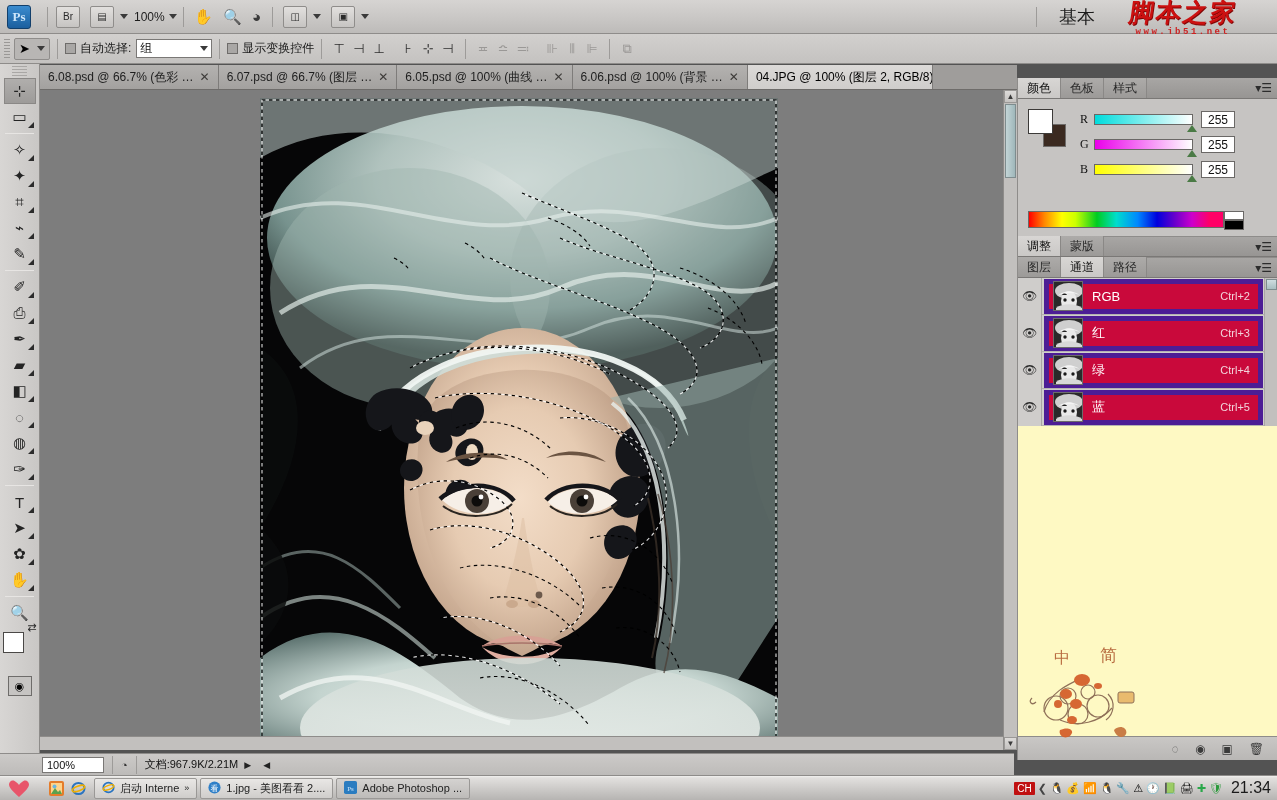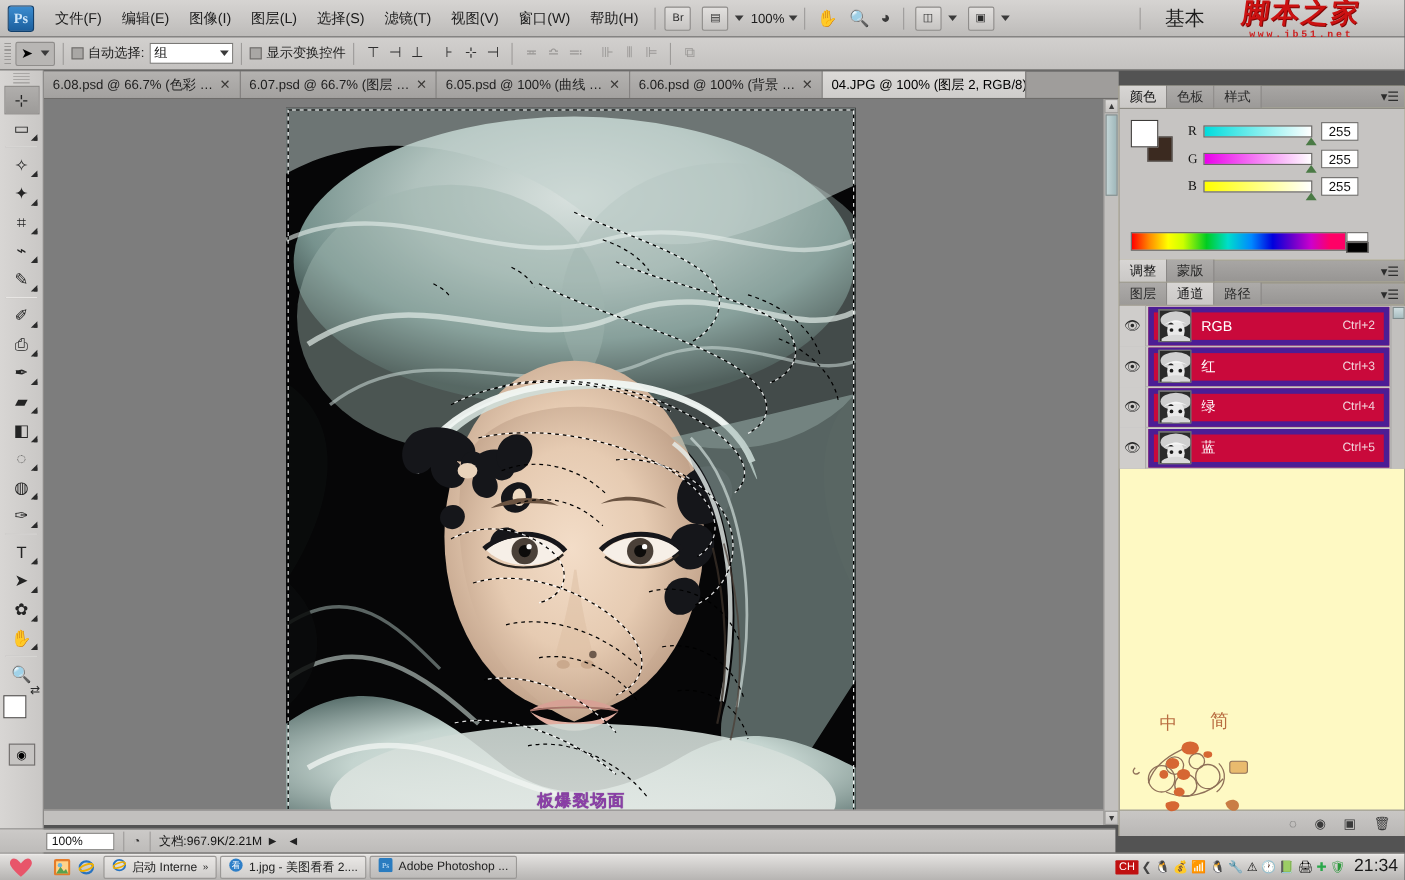--- a/index.html
+++ b/index.html
@@ -280,31 +280,20 @@
   .tray-ico { font-size:11px; }
   .tray-time { font-size:16px; color:#1a1a1a; margin-left:5px; }
 </style>
 </head>
 <body>
 
 <div class="app">
 
   <div class="menubar">
     <div class="ps-logo">Ps</div>
-    <div id="menu-items" style="display:flex;align-items:center;">
-        <div class="menu-item">文件(F)</div>
-        <div class="menu-item">编辑(E)</div>
-        <div class="menu-item">图像(I)</div>
-        <div class="menu-item">图层(L)</div>
-        <div class="menu-item">选择(S)</div>
-        <div class="menu-item">滤镜(T)</div>
-        <div class="menu-item">视图(V)</div>
-        <div class="menu-item">窗口(W)</div>
-        <div class="menu-item">帮助(H)</div>
-      </div>
     <div class="mb-divider"></div>
     <div class="mb-btn">Br</div>
     <div style="display:flex;align-items:center;margin-left:6px;">
       <div class="mb-btn">▤</div>
       <div class="caret"></div>
     </div>
     <div class="zoomlbl">100%</div>
     <div class="caret"></div>
     <div class="mb-divider"></div>
     <div class="mb-flat">✋</div>
@@ -625,21 +614,20 @@
           <path d="M150,392 C180,376 216,382 240,402 C262,420 254,444 230,450"></path>
           <path d="M300,320 C340,316 384,340 400,372 C416,404 400,440 372,452"></path>
           <path d="M170,432 C210,420 260,434 296,462 C332,490 332,520 300,534"></path>
           <path d="M180,520 C225,512 272,536 300,568"></path>
           <path d="M150,560 C200,548 260,572 300,606"></path>
           <rect x="2" y="2" width="514" height="637"></rect>
         </g>
       </svg>
     </div>
 
-    <div class="purple-caption">板爆裂场面</div>
 
     <div class="canvas-scroll-v">
       <div class="sb-arrow">▲</div>
       <div class="sb-thumb-v"></div>
       <div class="sb-arrow" style="position:absolute;bottom:0;">▼</div>
     </div>
     <div class="canvas-scroll-h"></div>
   </div>
 
   <div class="statusbar">

